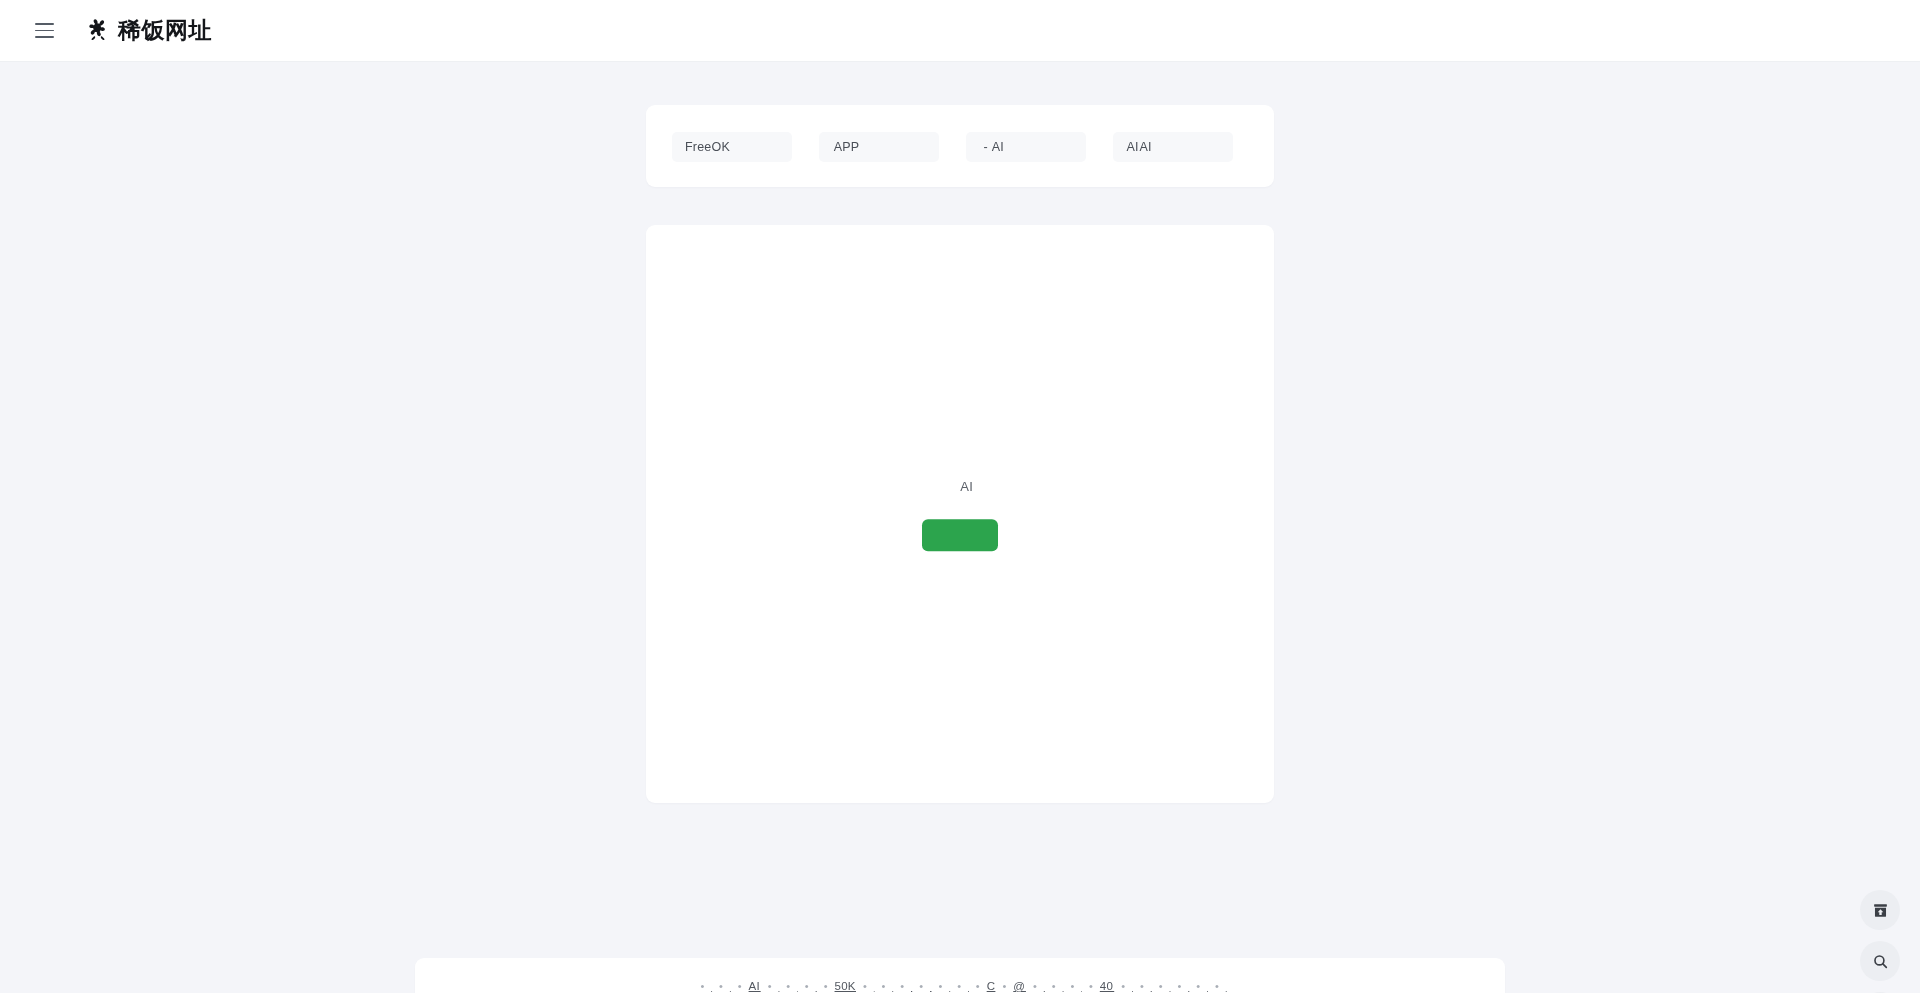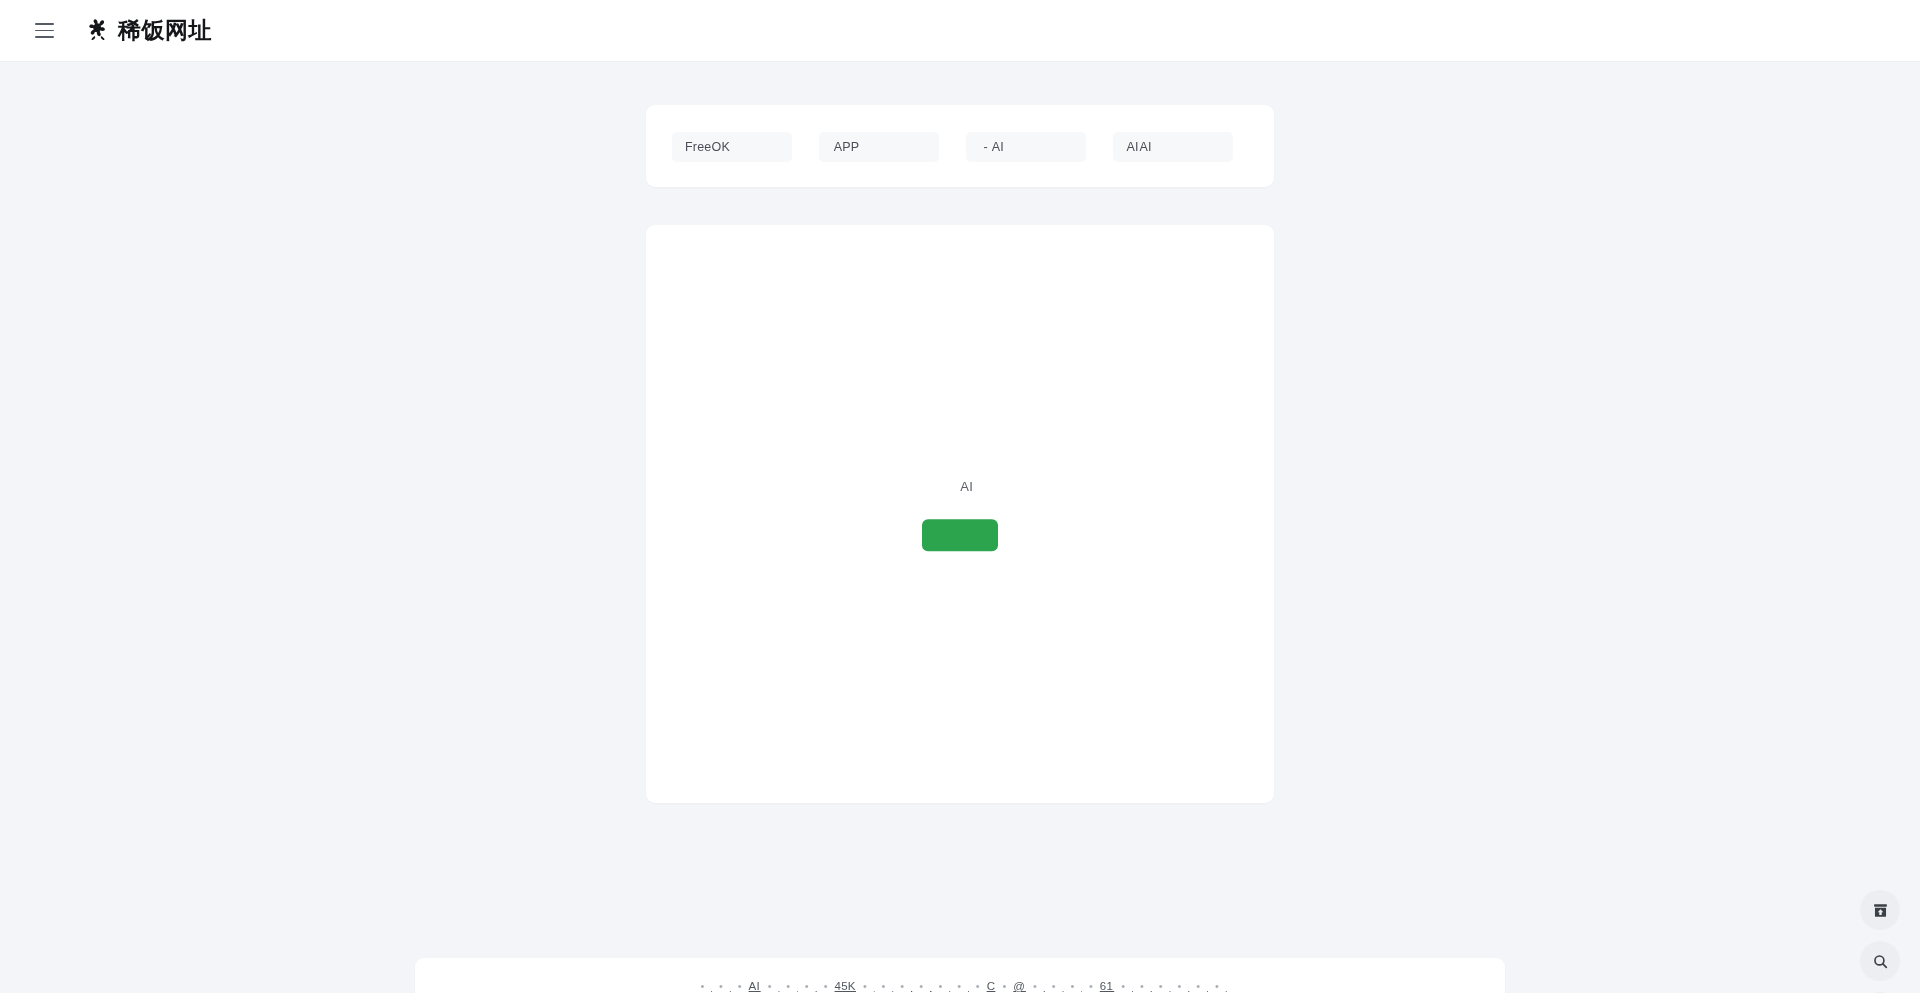--- a/index.html
+++ b/index.html
@@ -276,21 +276,21 @@
         <span class="footer-link">࿿࿿࿿࿿</span>
         <span class="footer-sep">•</span>
         <span class="footer-link">AI࿿࿿࿿࿿</span>
         <span class="footer-sep">•</span>
         <span class="footer-link">࿿࿿࿿࿿</span>
         <span class="footer-sep">•</span>
         <span class="footer-link">࿿࿿࿿</span>
         <span class="footer-sep">•</span>
         <span class="footer-link">࿿࿿࿿࿿࿿</span>
         <span class="footer-sep">•</span>
-        <span class="footer-link">45K࿿࿿</span>
+        <span class="footer-link">50K࿿࿿</span>
         <span class="footer-sep">•</span>
         <span class="footer-link">࿿࿿࿿</span>
         <span class="footer-sep">•</span>
         <span class="footer-link">࿿࿿࿿࿿</span>
         <span class="footer-sep">•</span>
         <span class="footer-link">࿿࿿࿿࿿࿿࿿</span>
         <span class="footer-sep">•</span>
         <span class="footer-link">࿿࿿࿿࿿࿿࿿࿿</span>
         <span class="footer-sep">•</span>
         <span class="footer-link">࿿࿿࿿࿿</span>
@@ -300,21 +300,21 @@
         <span class="footer-link">C࿿</span>
         <span class="footer-sep">•</span>
         <span class="footer-link">@࿿࿿࿿࿿</span>
         <span class="footer-sep">•</span>
         <span class="footer-link">࿿࿿࿿࿿࿿</span>
         <span class="footer-sep">•</span>
         <span class="footer-link">࿿࿿࿿࿿</span>
         <span class="footer-sep">•</span>
         <span class="footer-link">࿿࿿࿿</span>
         <span class="footer-sep">•</span>
-        <span class="footer-link">61࿿࿿࿿࿿࿿࿿</span>
+        <span class="footer-link">40࿿࿿࿿࿿࿿࿿</span>
         <span class="footer-sep">•</span>
         <span class="footer-link">࿿࿿࿿࿿</span>
         <span class="footer-sep">•</span>
         <span class="footer-link">࿿࿿࿿࿿࿿</span>
         <span class="footer-sep">•</span>
         <span class="footer-link">࿿࿿࿿࿿</span>
         <span class="footer-sep">•</span>
         <span class="footer-link">࿿࿿࿿࿿࿿</span>
         <span class="footer-sep">•</span>
         <span class="footer-link">࿿࿿࿿࿿</span>

